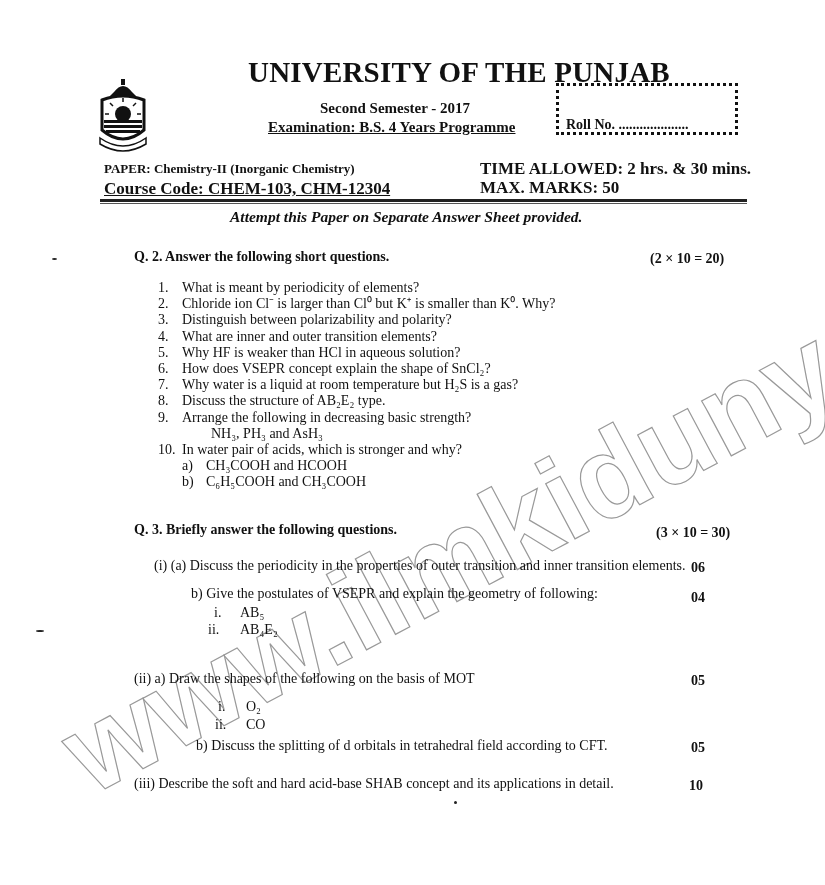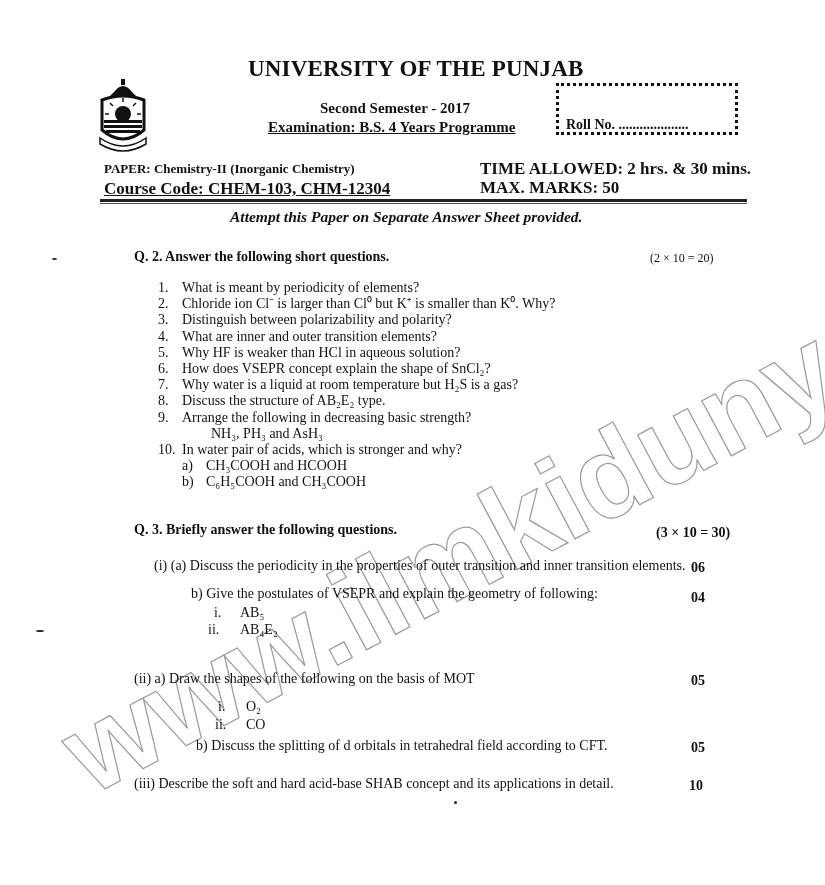--- a/index.html
+++ b/index.html
@@ -1,32 +1,32 @@
 <!DOCTYPE html>
 <html><head>
 <meta charset="utf-8">
 <style>
   html, body { margin:0; padding:0; background:#ffffff; }
   body { width:825px; height:885px; position:relative; overflow:hidden; font-family:"Liberation Serif", serif; color:#111; }
   .abs { position:absolute; white-space:nowrap; }
-  .univ { left:248px; top:56px; font-size:23px; font-weight:bold; letter-spacing:0.2px; }
+  .univ { left:248px; top:56px; font-size:29px; font-weight:bold; letter-spacing:0.2px; }
   .logo { left:94px; top:78px; width:58px; height:78px; }
   .sem { left:320px; top:100px; font-size:15px; font-weight:bold; }
   .exam { left:268px; top:119px; font-size:15px; font-weight:bold; text-decoration:underline; }
   .rollbox { left:556px; top:83px; width:182px; height:52px; border:3px dotted #111; box-sizing:border-box; }
   .roll { left:566px; top:117px; font-size:14px; font-weight:bold; }
   .paper { left:104px; top:161px; font-size:13px; font-weight:bold; }
   .course { left:104px; top:179px; font-size:17px; font-weight:bold; text-decoration:underline; }
   .time { left:480px; top:159px; font-size:17px; font-weight:bold; }
   .max { left:480px; top:178px; font-size:17px; font-weight:bold; }
   .rule1 { left:100px; top:199px; width:647px; height:3px; background:#222; }
   .rule2 { left:100px; top:203px; width:647px; height:1px; background:#555; }
   .attempt { left:230px; top:208px; font-size:15.5px; font-weight:bold; font-style:italic; }
   .q2head { left:134px; top:249px; font-size:14px; font-weight:bold; }
-  .q2marks { left:650px; top:251px; font-size:12px; font-weight:normal;text-align:center; }
+  .q2marks { left:650px; top:251px; font-size:14px; font-weight:bold;text-align:center; }
   .list { left:158px; top:280px; font-size:14px; line-height:16.2px; }
   .list .row { display:flex; }
   .list .num { width:24px; text-align:left; }
   .list .sub1 { padding-left:53px; }
   .list .sub2 { padding-left:24px; }
   .q3head { left:134px; top:522px; font-size:14px; font-weight:bold; }
   .q3marks { left:656px; top:525px; font-size:14px; font-weight:bold; }
   .line { font-size:14px; }
   .mk { font-size:14px; font-weight:bold; }
   .watermark { left:40px; top:10px; font-family:"Liberation Sans", sans-serif; font-size:118px; font-weight:bold; color:transparent; -webkit-text-stroke:1.2px #777; transform:rotate(-28deg); transform-origin:0 0; opacity:0.75; top:700px; }

